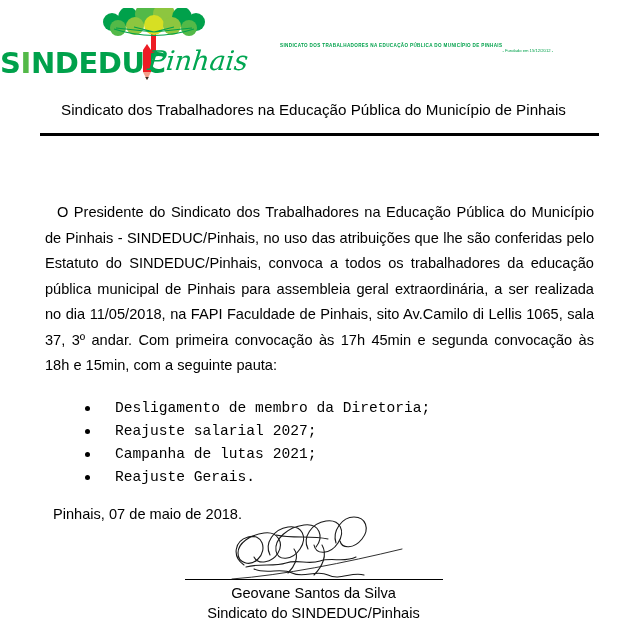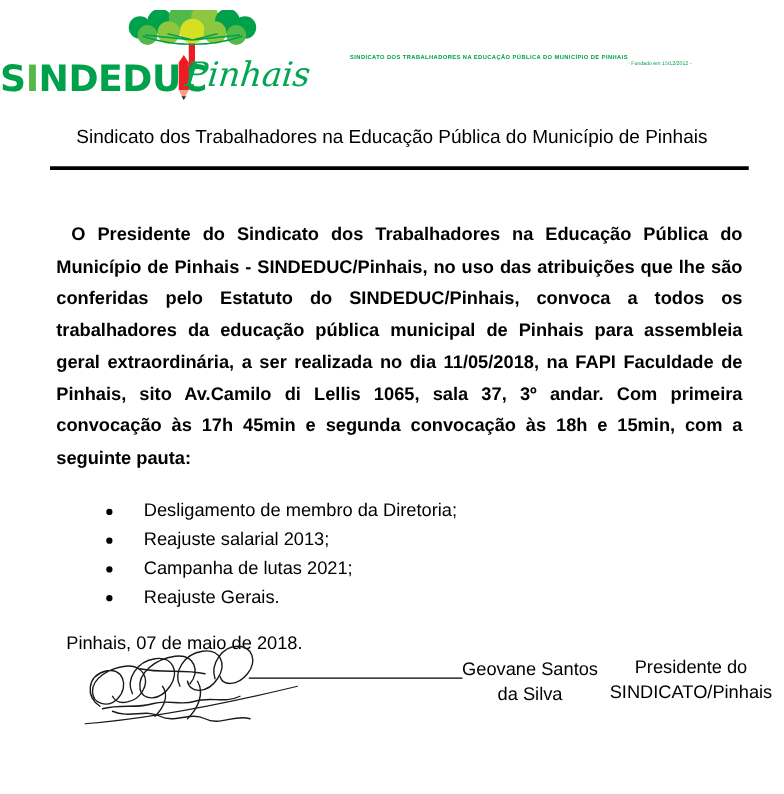--- a/index.html
+++ b/index.html
@@ -96,37 +96,37 @@
     height: 3px;
     background: #000000;
     margin: 13px 28px 0 40px;
   }
 
   
   .body-wrap {
     margin: 0 33px 0 45px;
   }
   .para {
-    margin-top: 40px;
+    margin-top: 64px;
     text-align: justify;
     font-size: 14.6px;
     line-height: 25.5px;
     text-indent: 12px;
-    font-weight: bold;
   }
   ul.agenda {
     margin: 18px 0 0 0;
     padding-left: 40px;
     list-style: none;
   }
   ul.agenda li {
     position: relative;
     font-size: 14.6px;
     line-height: 23px;
     padding-left: 30px;
+    font-family: Liberation Mono, monospace;
   }
   ul.agenda li::before {
     content: "";
     position: absolute;
     left: 0;
     top: 9px;
     width: 5px;
     height: 5px;
     background: #000;
     border-radius: 50%;
@@ -138,20 +138,21 @@
     padding-left: 8px;
   }
 
   
   .sig-area {
     position: absolute;
     left: 0;
     top: 505px;
     width: 627px;
     display: flex;
+    flex-direction: column;
     align-items: center;
   }
   .sig-scribble {
     position: relative;
     width: 300px;
     height: 78px;
   }
   .sig-scribble svg {
     position: absolute;
     left: 60px;
@@ -226,21 +227,21 @@
 </div>
 
 <div class="rule"></div>
 
 <div class="body-wrap">
 
   <p class="para">O Presidente do Sindicato dos Trabalhadores na Educação Pública do Município de Pinhais - SINDEDUC/Pinhais, no uso das atribuições que lhe são conferidas pelo Estatuto do SINDEDUC/Pinhais, convoca a todos os trabalhadores da educação pública municipal de Pinhais para assembleia geral extraordinária, a ser realizada no dia 11/05/2018, na FAPI Faculdade de Pinhais, sito Av.Camilo di Lellis 1065, sala  37, 3º andar. Com primeira convocação às 17h 45min e segunda convocação às 18h e 15min, com a seguinte pauta:</p>
 
   <ul class="agenda">
     <li>Desligamento de membro da Diretoria;</li>
-    <li>Reajuste salarial 2013;</li>
+    <li>Reajuste salarial 2027;</li>
     <li>Campanha de lutas 2021;</li>
     <li>Reajuste Gerais.</li>
   </ul>
 
   <div class="closing">Pinhais, 07 de maio de 2018.</div>
 </div>
 
 <div class="sig-area">
 
   <div class="sig-scribble">
@@ -260,14 +261,14 @@
         <path d="M98 40 C104 50 98 62 90 70"></path>
 
         <path d="M8 74 C60 70 120 58 178 44" stroke-width="0.9"></path>
         <path d="M52 30 C70 34 86 30 104 34"></path>
       </g>
     </svg>
   </div>
 
   <div class="sig-line"></div>
   <div class="sig-name">Geovane Santos da Silva</div>
-  <div class="sig-role">Presidente do SINDICATO/Pinhais</div>
+  <div class="sig-role">Sindicato do SINDEDUC/Pinhais</div>
 </div>
 
 </body></html>

